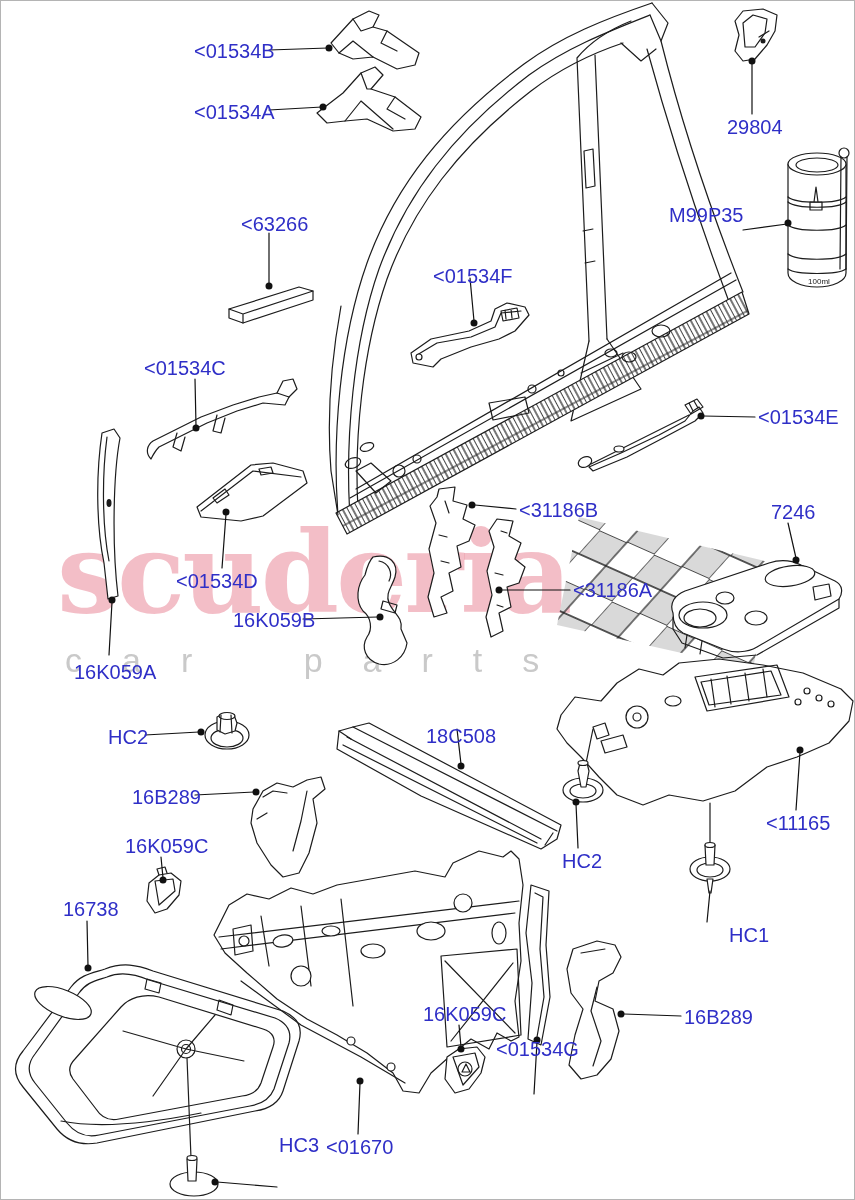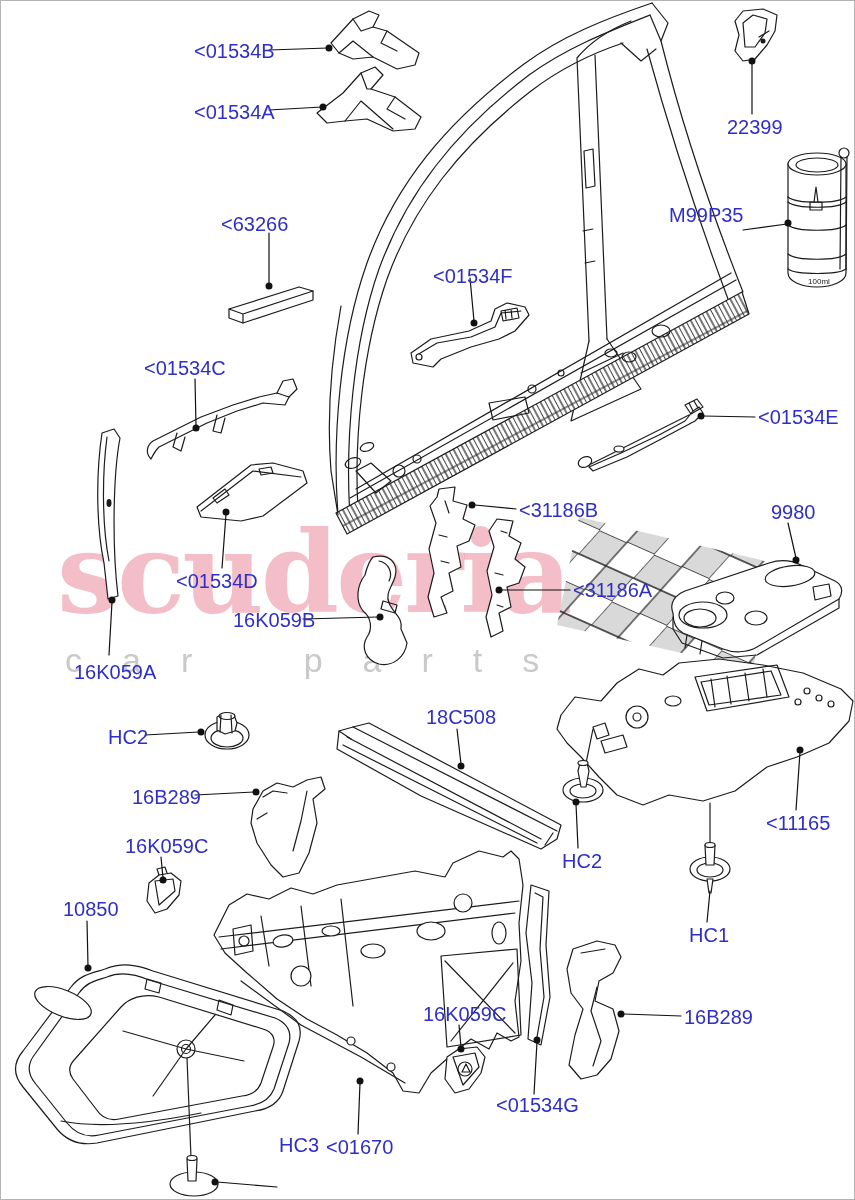--- a/index.html
+++ b/index.html
@@ -306,39 +306,39 @@
           <circle cx="620" cy="1013" r="3.5"></circle>
           <circle cx="536" cy="1039" r="3.5"></circle>
         <circle cx="359" cy="1080" r="3.5"></circle>
           <circle cx="214" cy="1181" r="3.5"></circle>
       </g>
     </g>
   </svg>
 
   <div class="plabel" style="left:193px;top:39px">&lt;01534B</div>
   <div class="plabel" style="left:193px;top:100px">&lt;01534A</div>
-  <div class="plabel" style="left:220px;top:212px">&lt;63266</div>
+  <div class="plabel" style="left:240px;top:212px">&lt;63266</div>
   <div class="plabel" style="left:432px;top:264px">&lt;01534F</div>
-  <div class="plabel" style="left:726px;top:115px">22399</div>
+  <div class="plabel" style="left:726px;top:115px">29804</div>
   <div class="plabel" style="left:668px;top:203px">M99P35</div>
   <div class="plabel" style="left:143px;top:356px">&lt;01534C</div>
   <div class="plabel" style="left:757px;top:405px">&lt;01534E</div>
   <div class="plabel" style="left:175px;top:569px">&lt;01534D</div>
   <div class="plabel" style="left:518px;top:498px">&lt;31186B</div>
-  <div class="plabel" style="left:770px;top:500px">9980</div>
+  <div class="plabel" style="left:770px;top:500px">7246</div>
   <div class="plabel" style="left:572px;top:578px">&lt;31186A</div>
   <div class="plabel" style="left:232px;top:608px">16K059B</div>
   <div class="plabel" style="left:73px;top:660px">16K059A</div>
   <div class="plabel" style="left:107px;top:725px">HC2</div>
-  <div class="plabel" style="left:425px;top:705px">18C508</div>
+  <div class="plabel" style="left:425px;top:724px">18C508</div>
   <div class="plabel" style="left:131px;top:785px">16B289</div>
   <div class="plabel" style="left:124px;top:834px">16K059C</div>
-  <div class="plabel" style="left:62px;top:897px">10850</div>
+  <div class="plabel" style="left:62px;top:897px">16738</div>
   <div class="plabel" style="left:561px;top:849px">HC2</div>
   <div class="plabel" style="left:765px;top:811px">&lt;11165</div>
-  <div class="plabel" style="left:688px;top:923px">HC1</div>
+  <div class="plabel" style="left:728px;top:923px">HC1</div>
   <div class="plabel" style="left:422px;top:1002px">16K059C</div>
   <div class="plabel" style="left:683px;top:1005px">16B289</div>
-  <div class="plabel" style="left:495px;top:1093px">&lt;01534G</div>
+  <div class="plabel" style="left:495px;top:1037px">&lt;01534G</div>
   <div class="plabel" style="left:325px;top:1135px">&lt;01670</div>
   <div class="plabel" style="left:278px;top:1133px">HC3</div>
 
 </div>
 
 </body></html>

